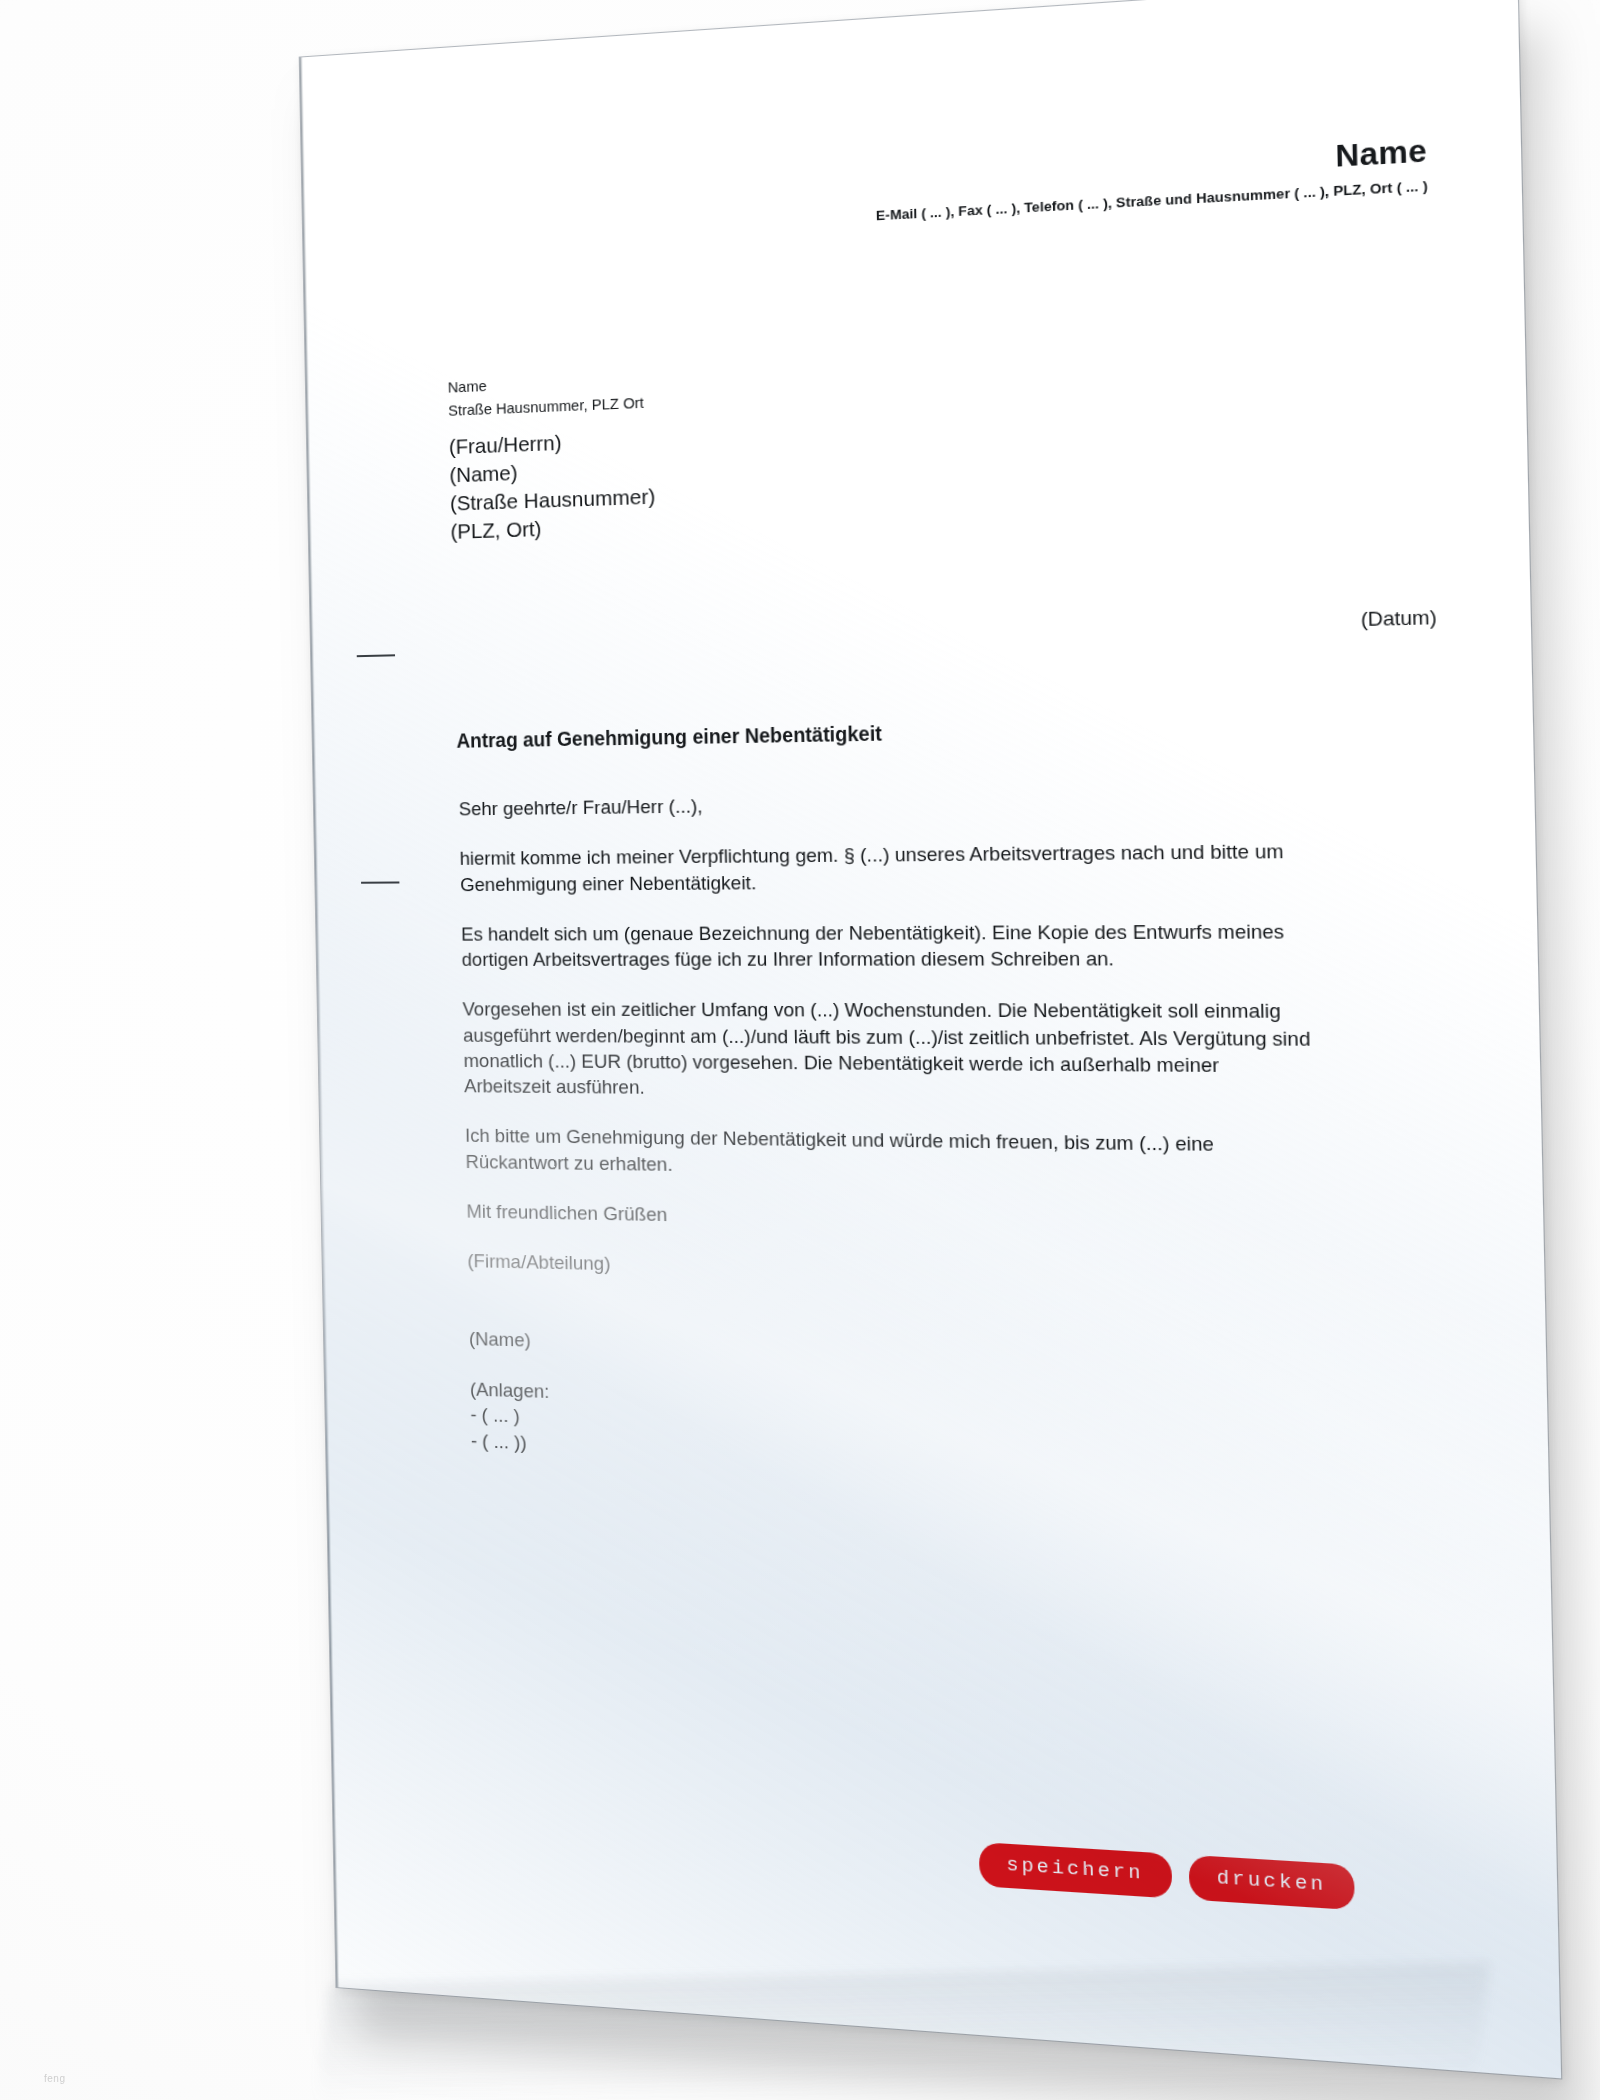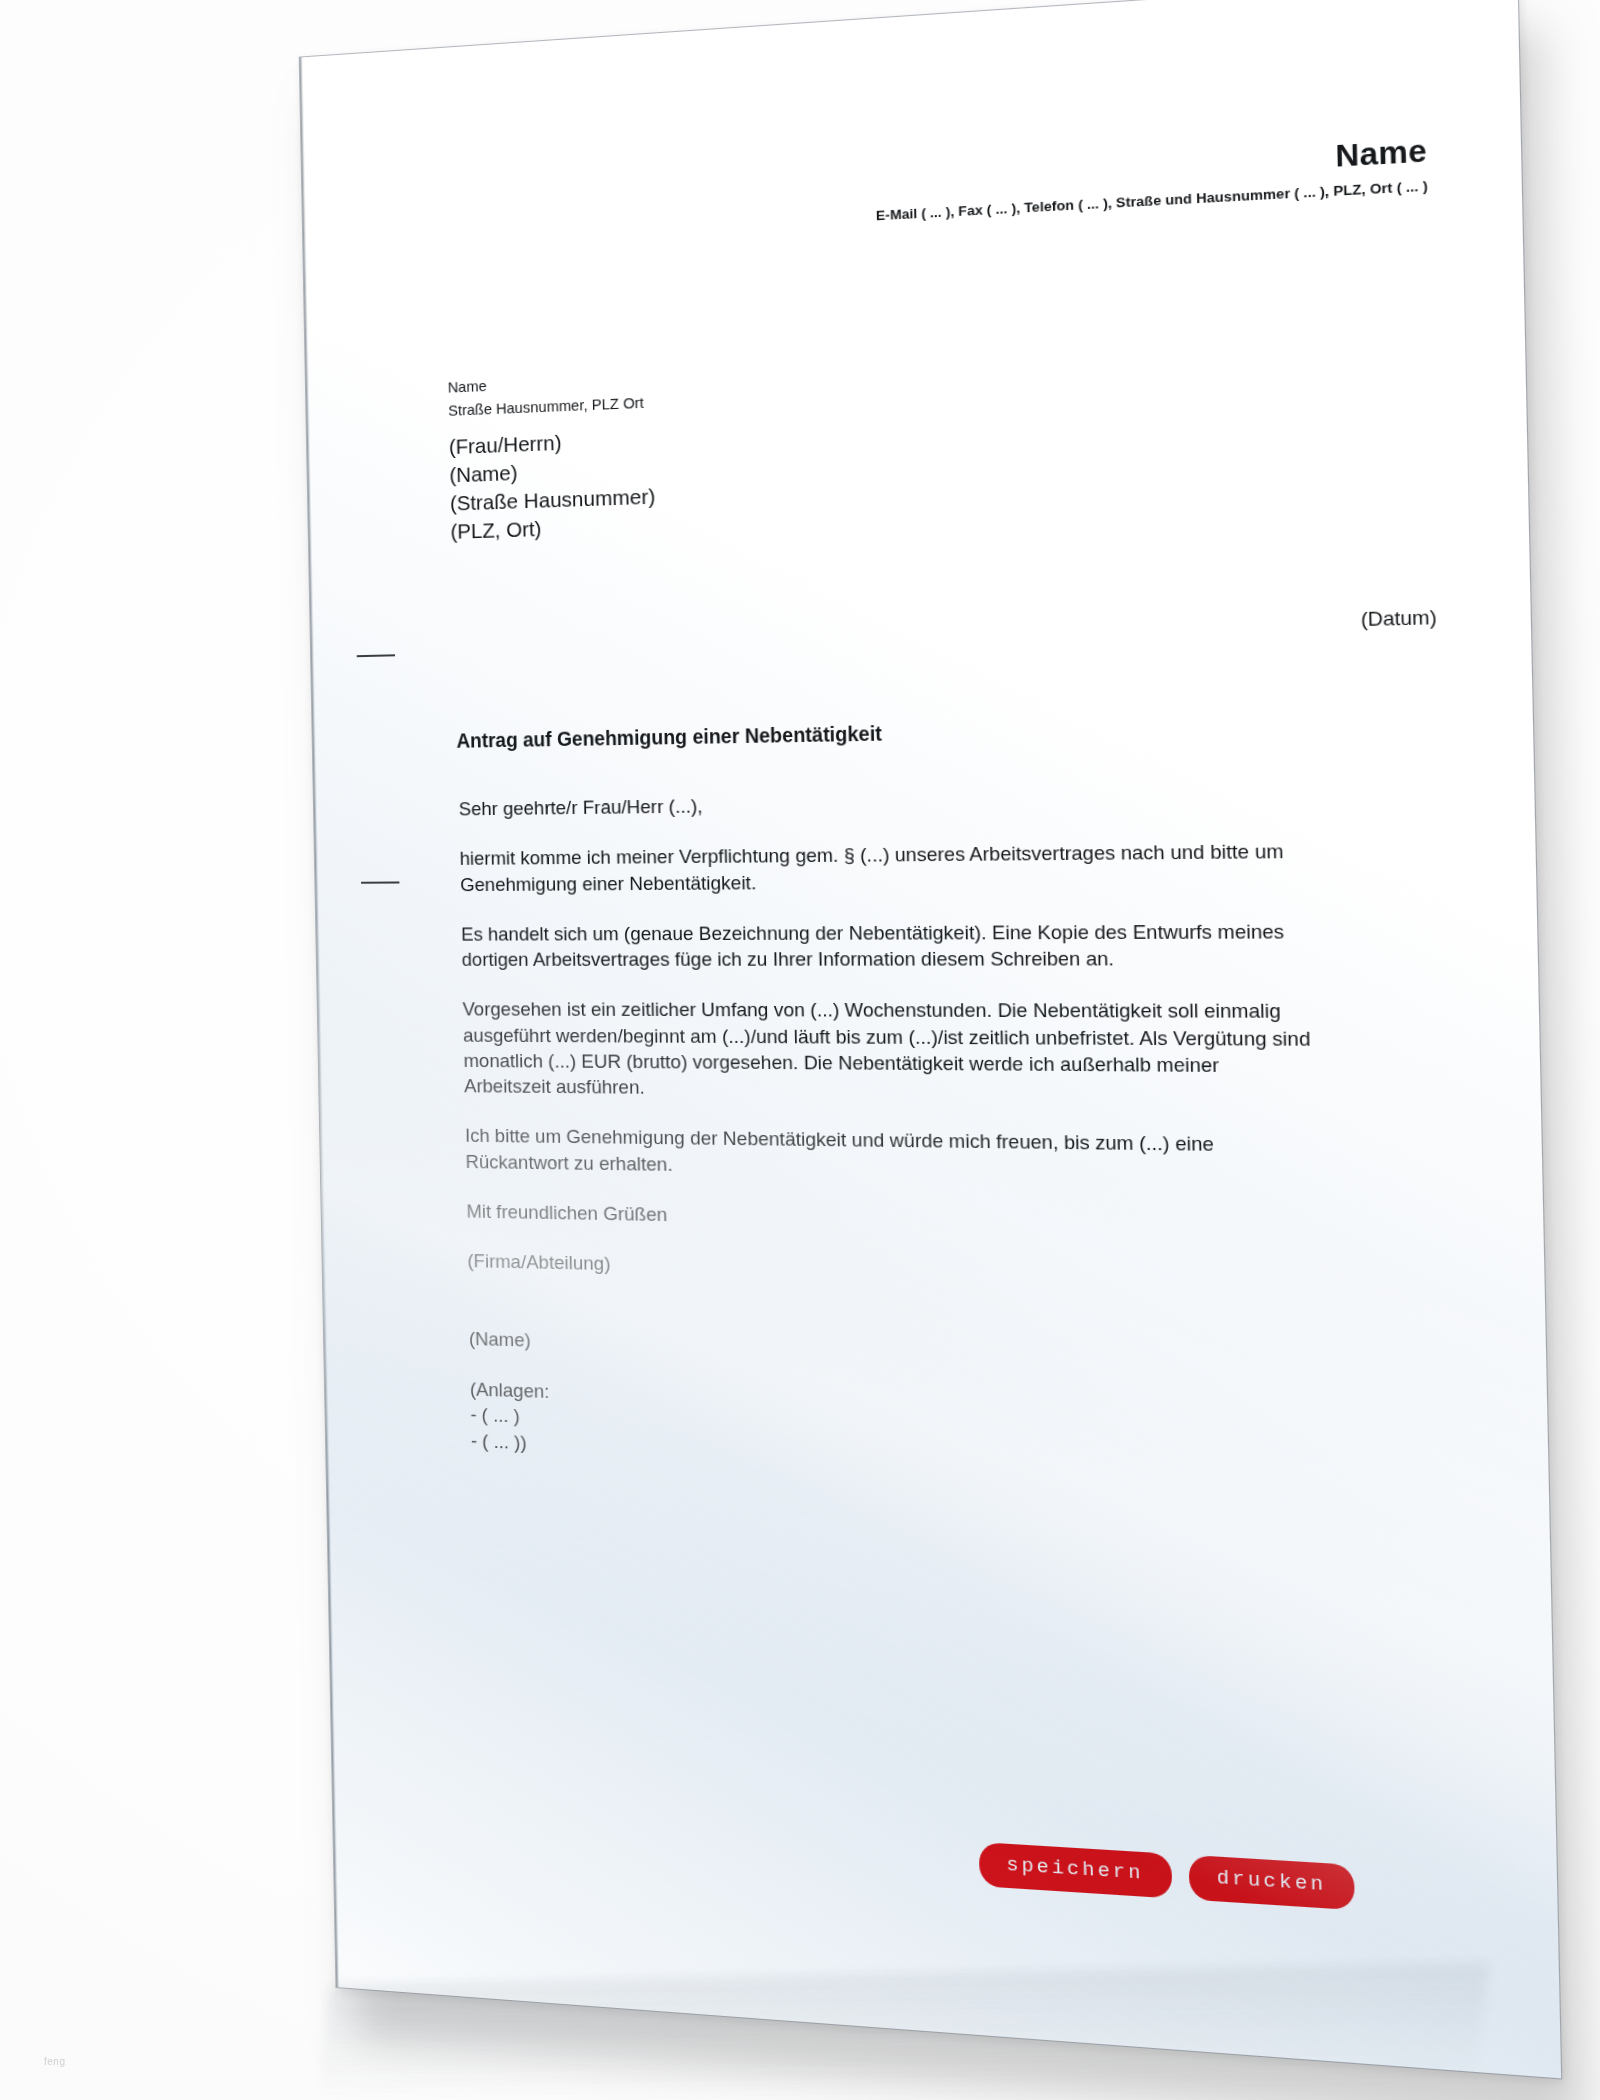--- a/index.html
+++ b/index.html
@@ -214,21 +214,21 @@
     background: linear-gradient(to bottom, rgba(150,160,170,.30), rgba(150,160,170,0));
     transform: rotate(-1.1deg) skewX(-8deg);
     transform-origin: left top;
     filter: blur(6px);
     opacity: .55;
   }
 
   #corner-note {
     position: absolute;
     left: 44px;
-    bottom: 33px;
+    bottom: 16px;
     font-size: 10px;
     color: #cfcfcf;
     letter-spacing: .5px;
   }
 </style>
 </head>
 <body>
 
 <div id="stage">
   <div id="backdrop"></div>

